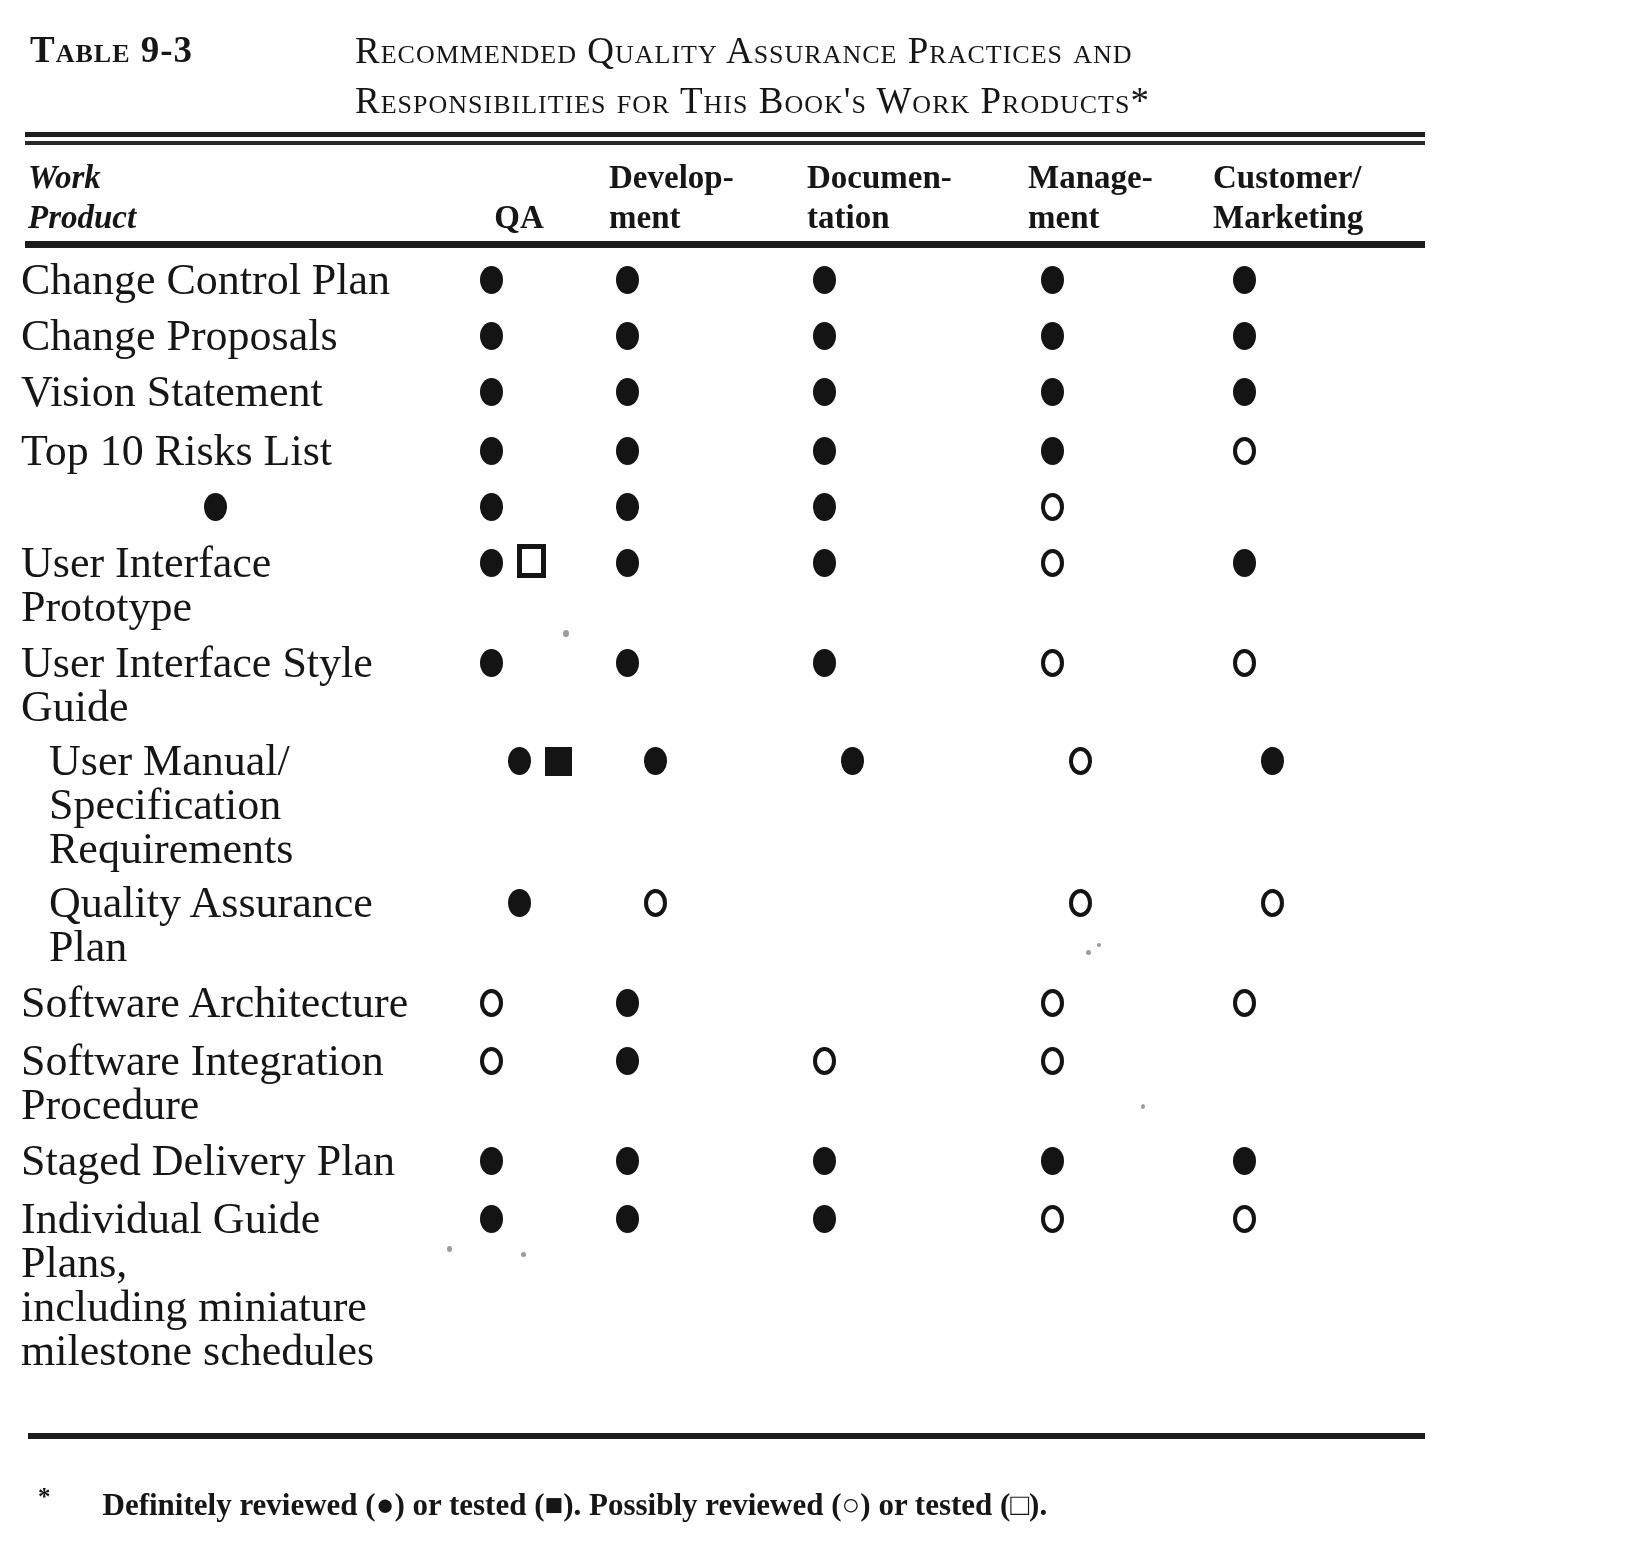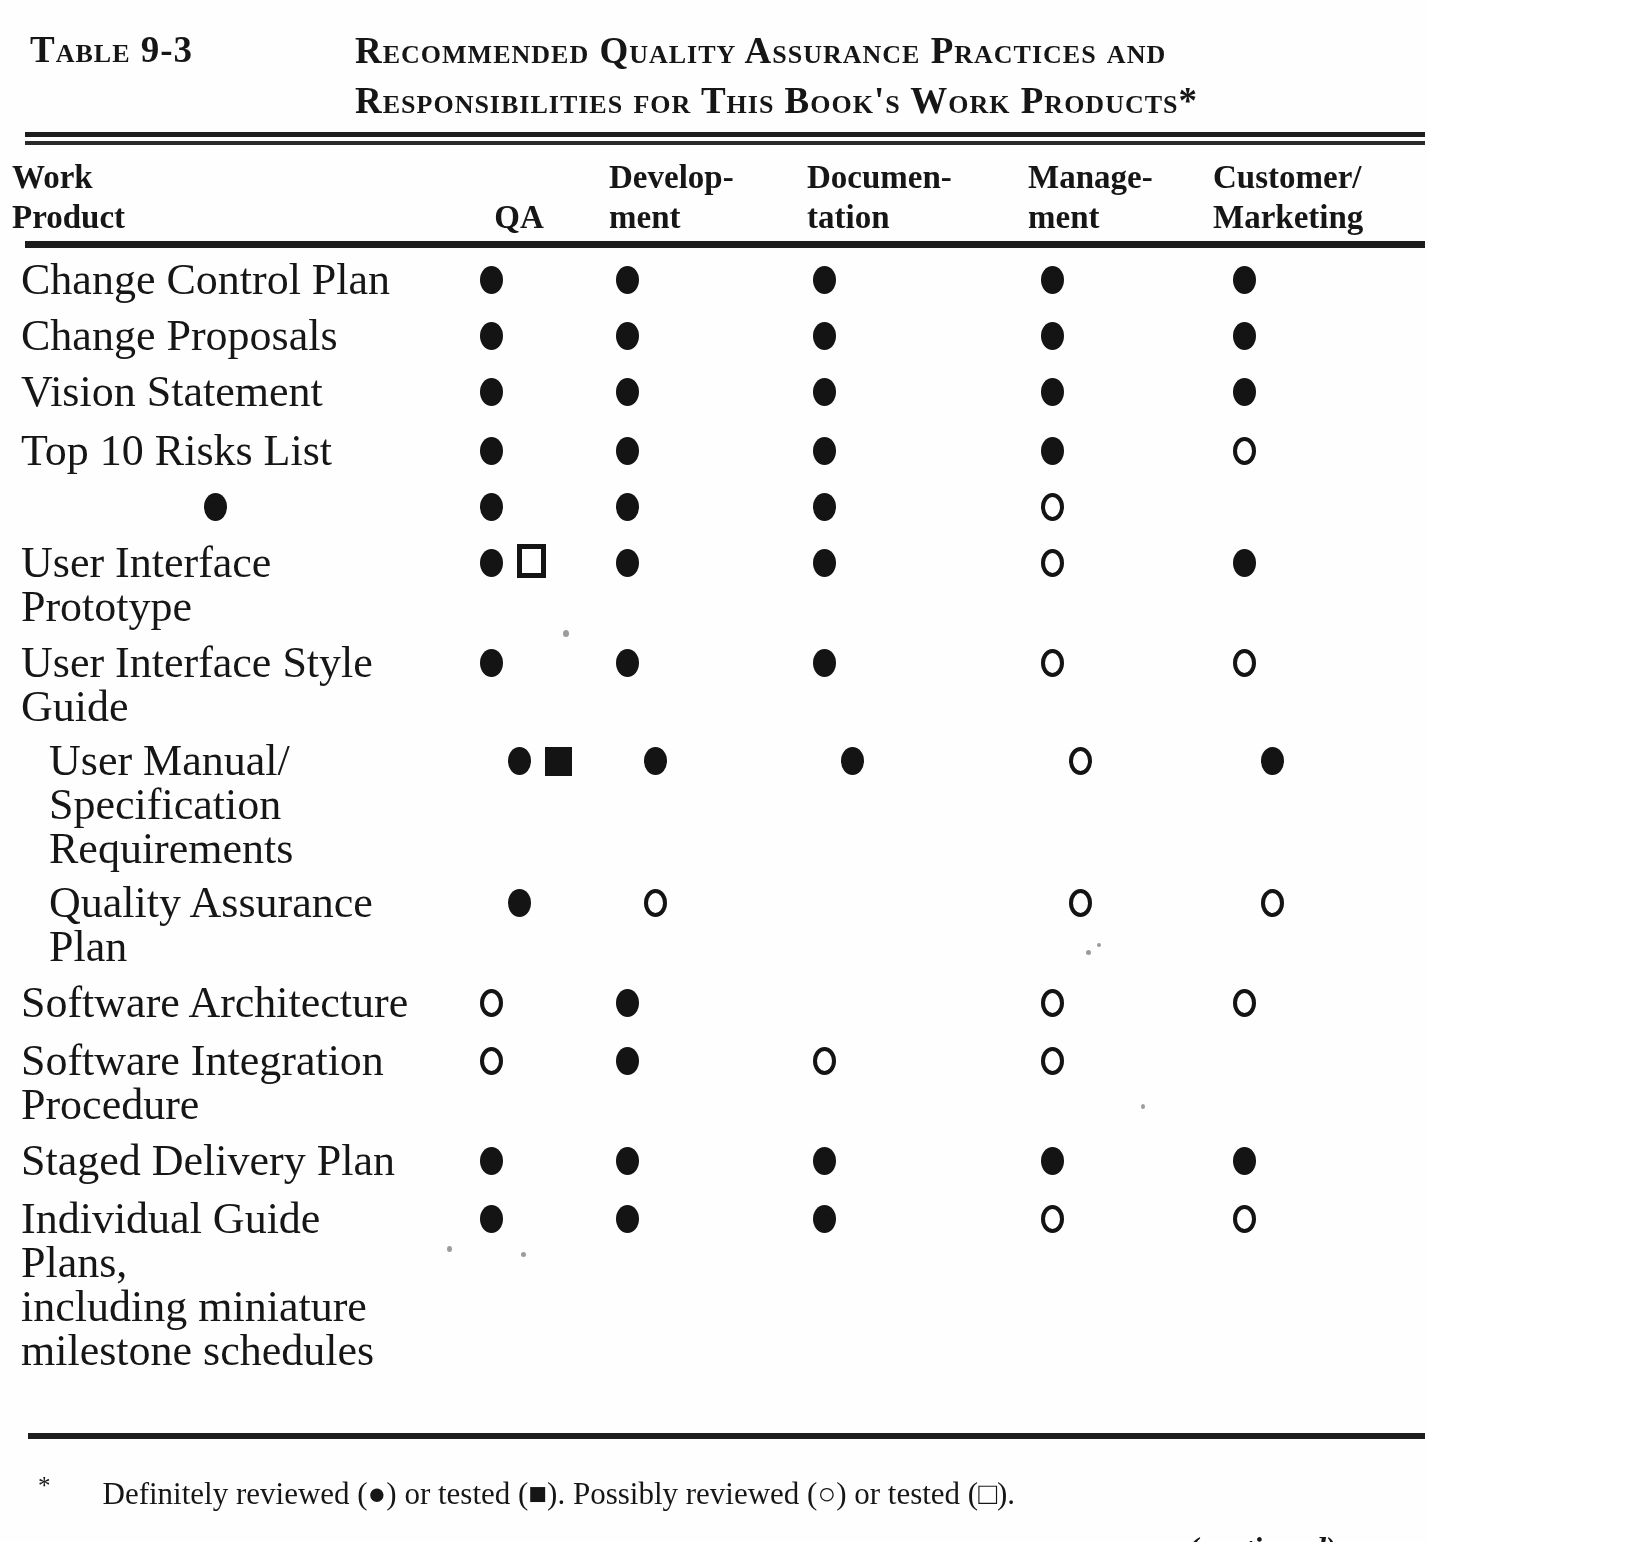--- a/index.html
+++ b/index.html
@@ -13,21 +13,21 @@
   }
 
   
   .caption { display:flex; padding:26px 0 0 30px; }
   .cap-label {
     flex:0 0 325px;
     font-size:37px; font-weight:700; font-variant:small-caps;
     letter-spacing:1px; line-height:48px;
   }
   .cap-title {
-    font-size:37px; font-weight:700; font-variant:small-caps;
+    font-size:37px; font-weight:400; font-variant:small-caps;
     letter-spacing:1px; line-height:50px;
   }
 
   
   .rule-double {
     margin:6px 3px 0 25px; height:13px;
     border-top:5px solid #1d1d1d; border-bottom:4px solid #2a2a2a;
     box-sizing:border-box;
   }
   .rule-single {
@@ -42,21 +42,21 @@
   
   .grid {
     display:grid;
     grid-template-columns:432px 120px 152px 242px 214px 170px 296px;
     width:1626px;
   }
 
   
   .header-row { margin-top:12px; align-items:end; }
   .hcell { font-size:33px; font-weight:700; line-height:40px; }
-  .hcell.lab { padding-left:12px; }
+  .hcell.lab { padding-left:28px;font-style:italic; }
   .hcell.c1 { padding-left:54px;text-align:center; }
   .hcell.c2 { padding-left:57px; }
   .hcell.c3 { padding-left:103px; }
   .hcell.c4 { padding-left:82px; }
   .hcell.c5 { padding-left:53px; }
   .hcell.c6 { padding-left:105px; }
 
   
   .tbody { margin-top:0; }
   .trow { margin-top:12px; }
@@ -74,21 +74,21 @@
   }
 
   
   .sym { display:inline-block; flex:0 0 auto; }
   .filled-circle { width:23px; height:28px; background:#141414; border-radius:50%; }
   .open-circle   { width:23px; height:28px; border:4px solid #141414; border-radius:50%; box-sizing:border-box; background:#fff; }
   .open-square   { width:29px; height:34px; border:5px solid #141414; box-sizing:border-box; background:#fff; margin-top:-4px; }
   .filled-square { width:27px; height:29px; background:#141414; }
 
   
-  .footnote { margin:26px 0 0 38px; font-size:31px; font-weight:400; line-height:42px;
+  .footnote { margin:37px 0 0 38px; font-size:31px; font-weight:700; line-height:42px;
               font-family:"Liberation Serif","DejaVu Serif","DejaVu Sans",serif; }
   .fn-star { display:inline-block; font-size:25px; vertical-align:10px; margin-right:52px; }
   .continued { margin:16px 92px 0 0; text-align:right; font-size:31px; font-weight:700; font-style:italic; }
 
   
   .speck { position:absolute; background:#4a4a4a; border-radius:50%; opacity:.55; }
   .s1 { left:563px; top:630px; width:6px; height:7px; }
   .s2 { left:1086px; top:950px; width:5px; height:5px; }
   .s3 { left:1097px; top:943px; width:4px; height:4px; }
   .s4 { left:447px; top:1246px; width:5px; height:6px; }

